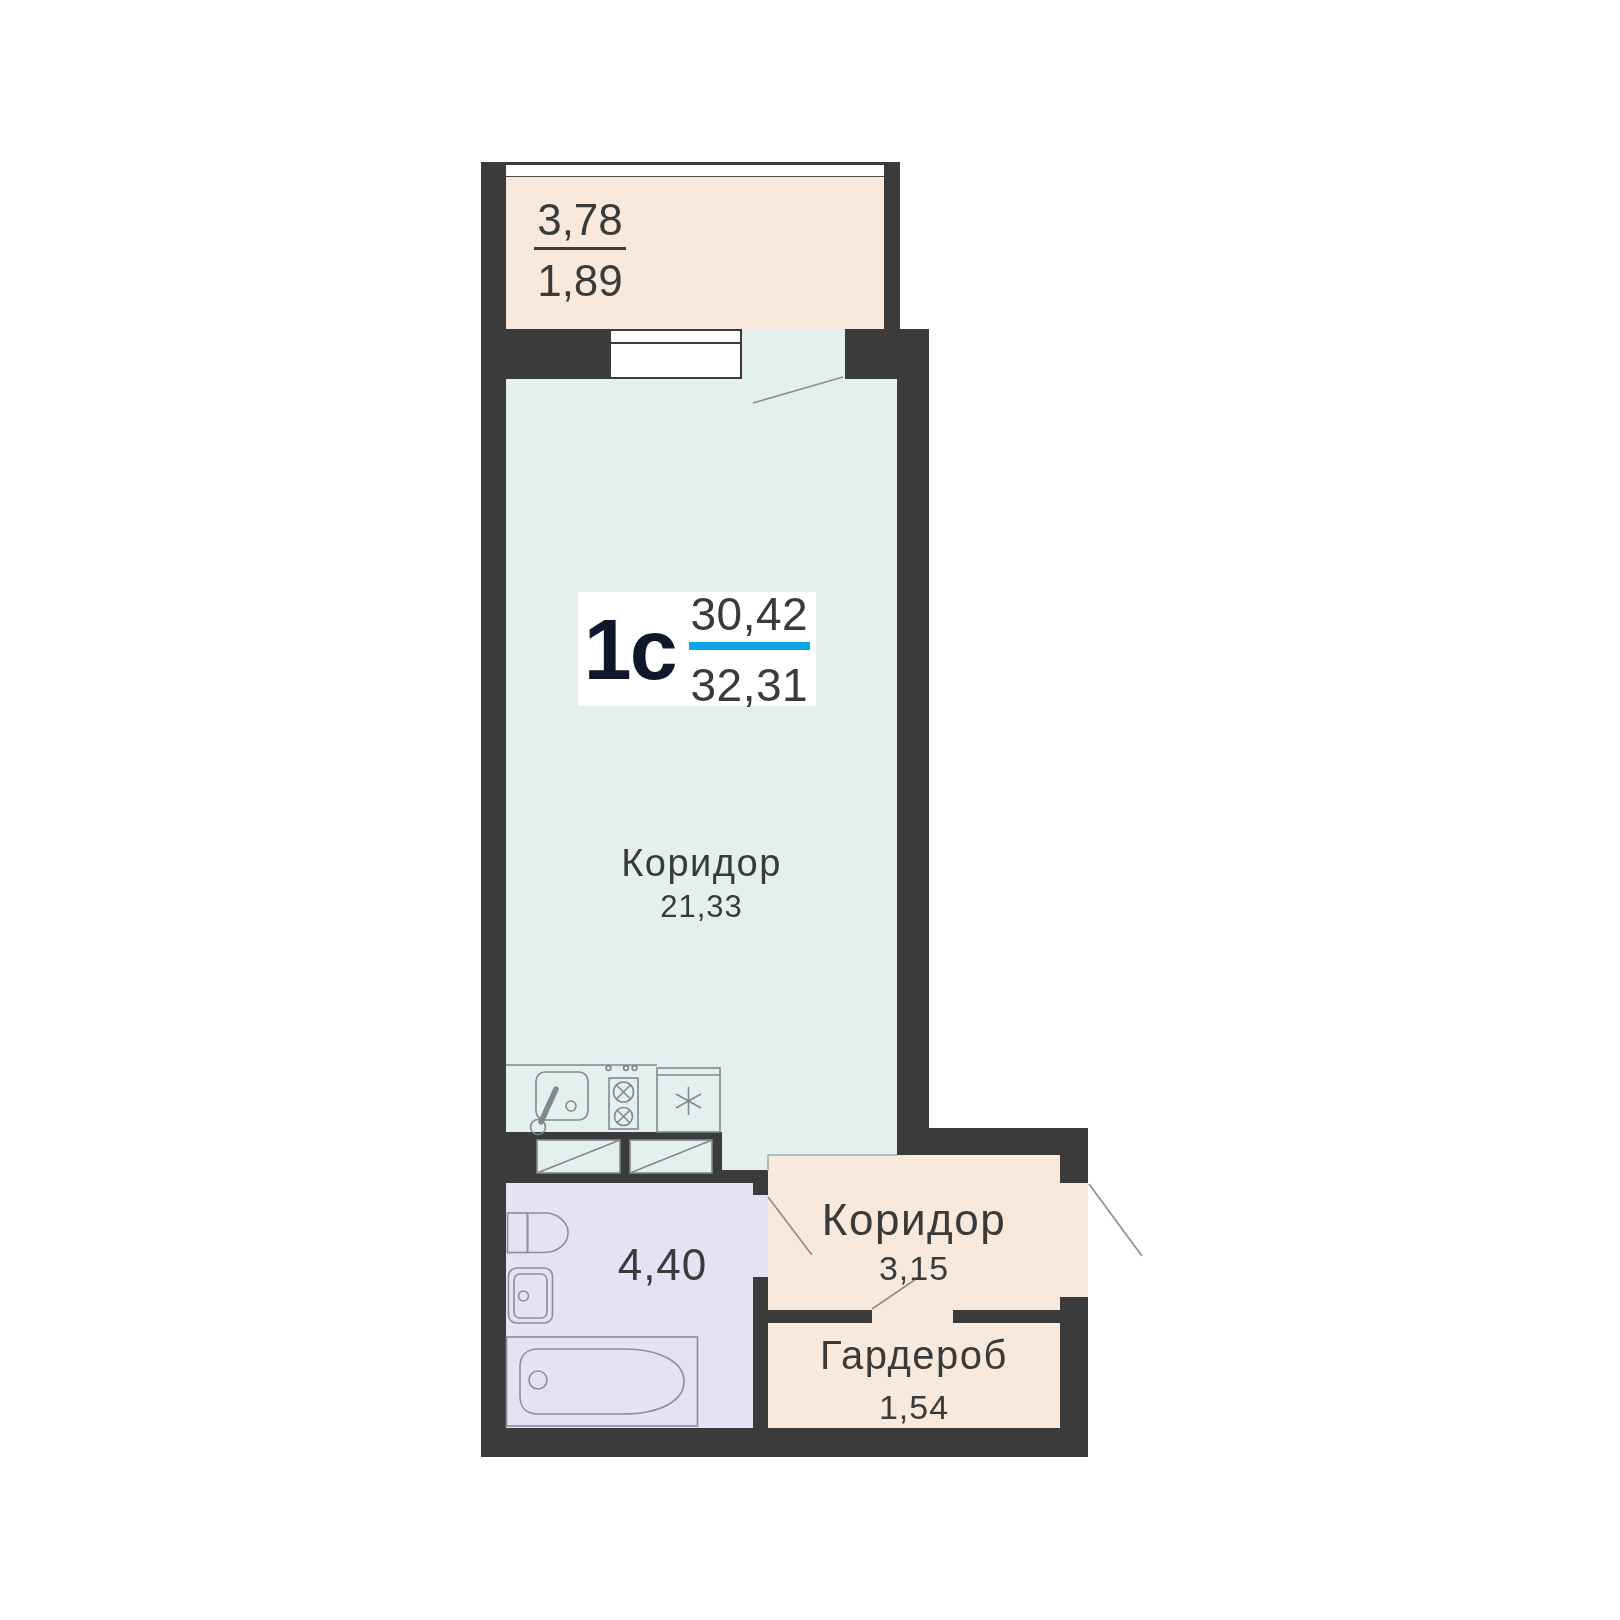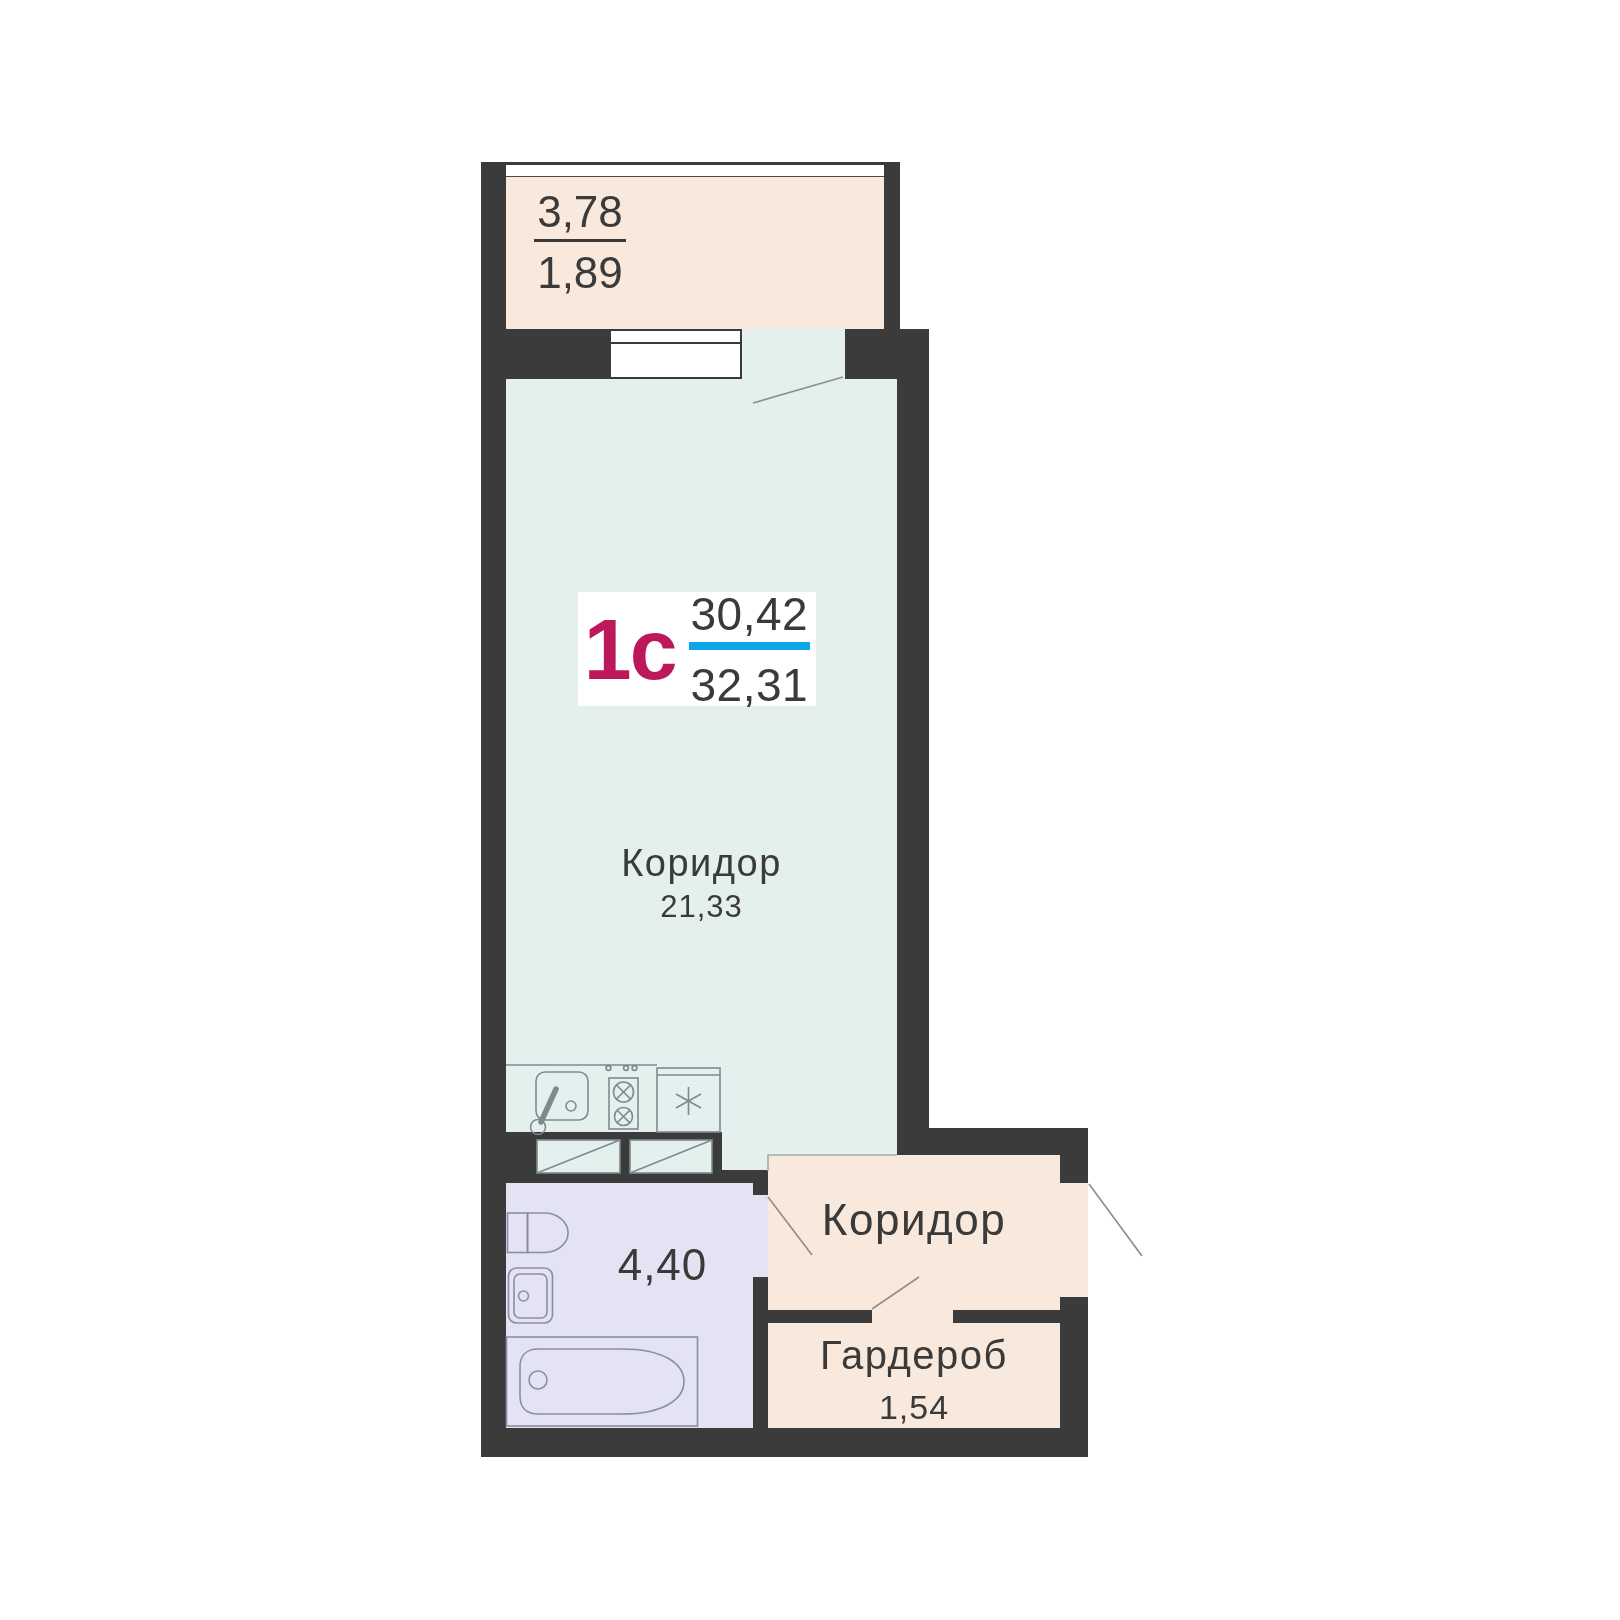--- a/index.html
+++ b/index.html
@@ -8,27 +8,27 @@
   .abs{position:absolute;}
   .wall{position:absolute;background:#3b3b3b;}
   .fill{position:absolute;}
   .cream{background:#f9e9dc;}
   .mint{background:#e4f0ee;}
   .lav{background:#e4e3f4;}
   .label{position:absolute;text-align:center;font-weight:300;color:#3a3a3a;line-height:1.08;}
   .room-name{font-size:44px;letter-spacing:1.5px;}
   .room-area{font-size:34px;letter-spacing:1px;margin-top:6px;}
   
-  #balcony-label{left:524px;top:188px;width:112px;font-size:44px;}
+  #balcony-label{left:524px;top:196px;width:112px;font-size:44px;}
   #balcony-label .top{display:inline-block;border-bottom:3px solid #3a3a3a;padding:0 3px 3px;}
   #balcony-label .bottom{margin-top:7px;}
   
   #unit-box{left:578px;top:592px;width:238px;height:114px;background:#ffffff;
             display:flex;align-items:center;justify-content:center;gap:13px;}
-  #unit-type{font-size:86px;font-weight:700;letter-spacing:-2px;line-height:1;color:#be185d;}
+  #unit-type{font-size:86px;font-weight:700;letter-spacing:-2px;line-height:1;color:#0f172a;}
   #unit-fraction{font-size:46px;letter-spacing:0.5px;line-height:1;text-align:center;}
   #unit-fraction .top{border-bottom:8px solid #0ea5e9;padding:0 2px 5px;}
   #unit-fraction .bottom{padding-top:12px;}
   
   #living-label{left:506px;top:843px;width:391px;}
   #living-label .room-name{font-size:38px;}
   #living-label .room-area{font-size:31px;}
   #bath-label{left:585px;top:1241px;width:155px;font-size:44px;letter-spacing:1px;}
   #corridor-label{left:768px;top:1196px;width:292px;}
   #wardrobe-label{left:768px;top:1334px;width:292px;}
@@ -158,20 +158,21 @@
 
   <div id="living-label" class="label">
     <div class="room-name">Коридор</div>
     <div class="room-area">21,33</div>
   </div>
 
   <div id="bath-label" class="label">4,40</div>
 
   <div id="corridor-label" class="label">
     <div class="room-name">Коридор</div>
+    <div class="room-area">3,15</div>
   </div>
 
   <div id="wardrobe-label" class="label">
     <div class="room-name">Гардероб</div>
     <div class="room-area">1,54</div>
   </div>
 
 </div>
 
 </body></html>

